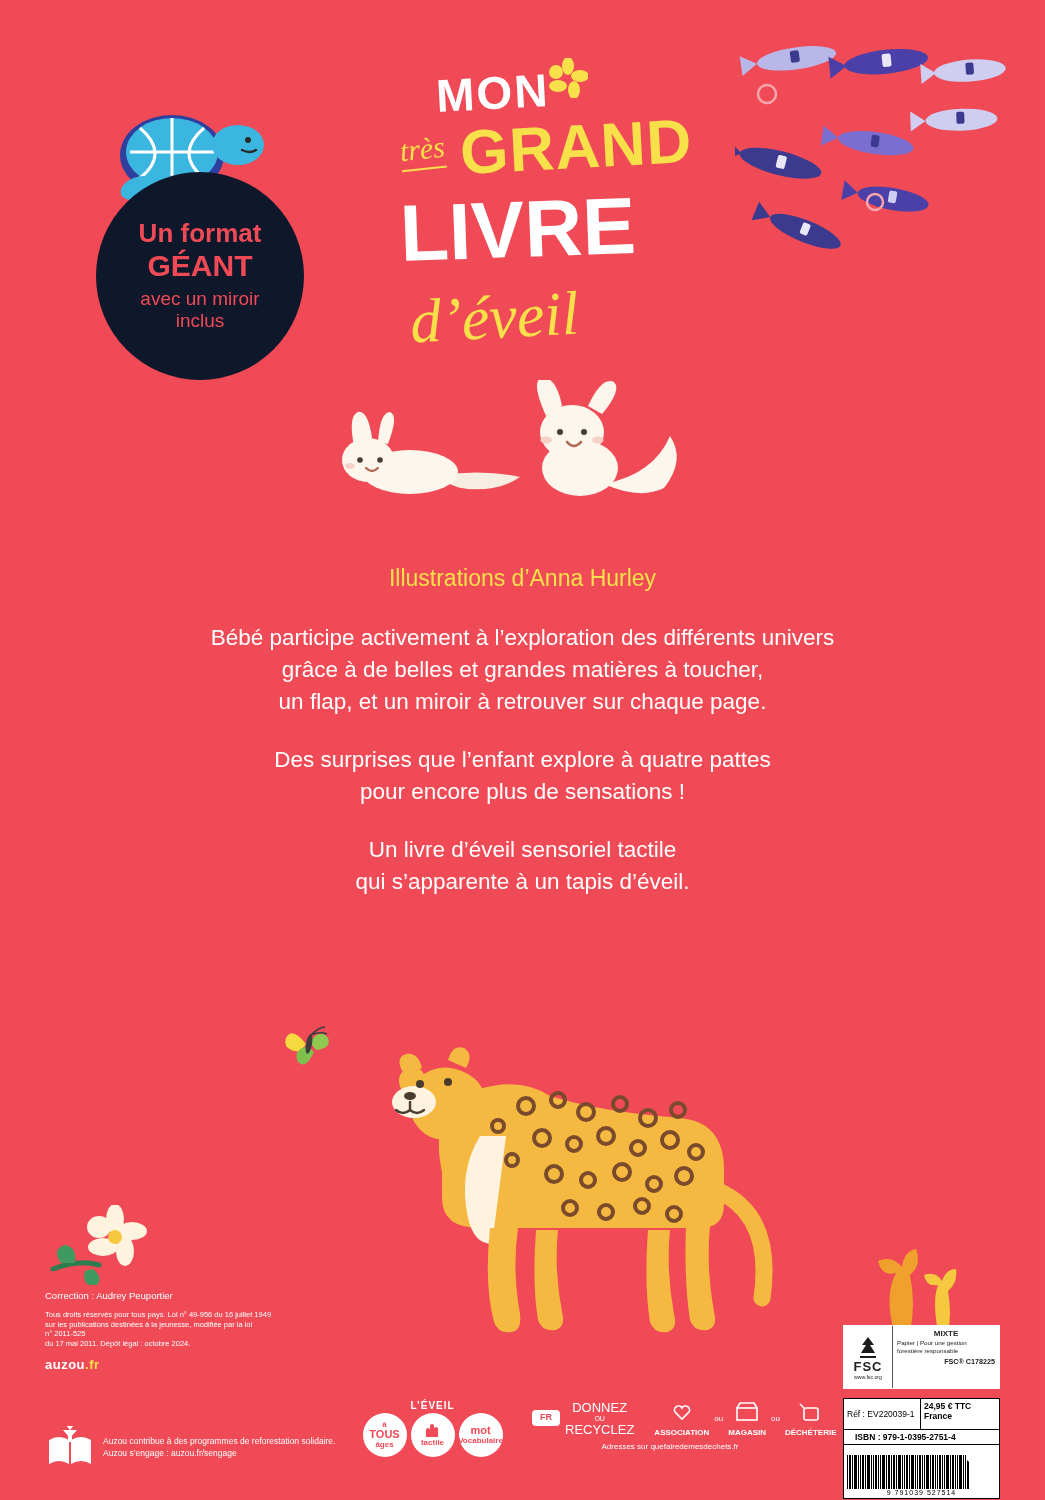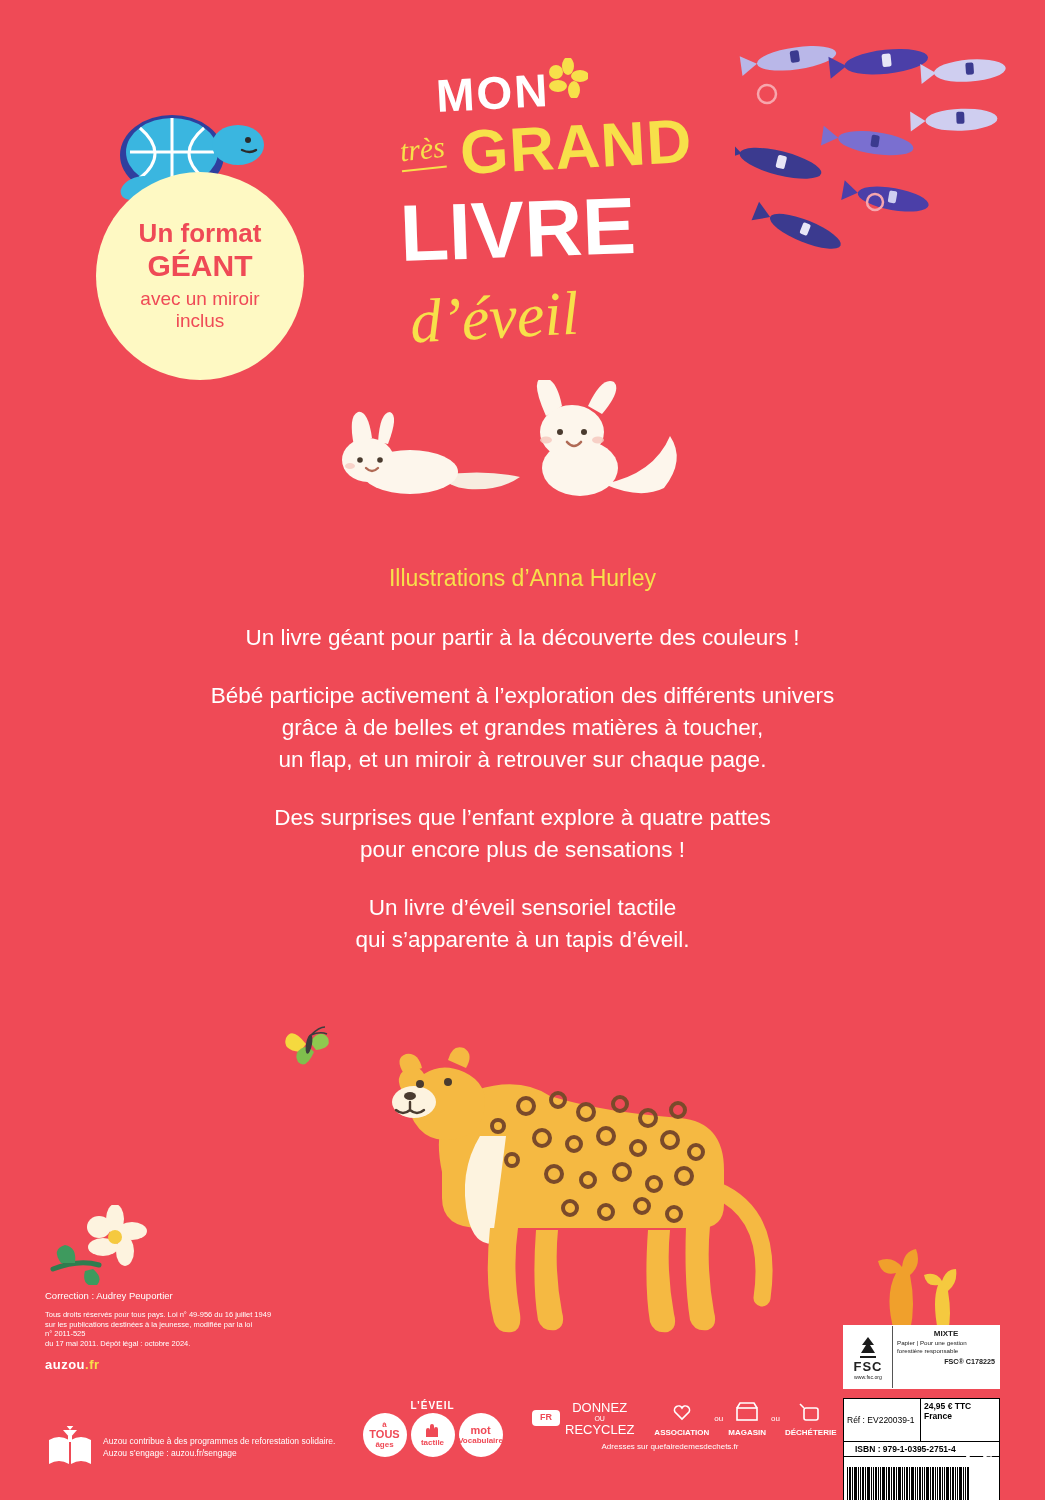--- a/index.html
+++ b/index.html
@@ -52,21 +52,21 @@
   }
   .flower-star{
     position:absolute;left:158px;top:-12px;
     width:40px;height:40px;
   }
 
   
   #badge{
     left:96px;top:172px;width:208px;height:208px;
     border-radius:50%;
-    background:#fef9c3;
+    background:#0f172a;
     display:flex;flex-direction:column;align-items:center;justify-content:center;
     text-align:center;
     box-sizing:border-box;
     padding:10px;
   }
   #badge .l1{color:#ef4a56;font-size:26px;font-weight:bold;line-height:1.15;}
   #badge .l2{color:#ef4a56;font-size:30px;font-weight:bold;line-height:1.1;margin-bottom:6px;}
   #badge .l3{color:#ef4a56;font-size:19px;line-height:1.2;}
   #turtle{left:110px;top:100px;width:170px;height:110px;}
 
@@ -153,21 +153,21 @@
   #fsc .right .mx{font-size:8px;font-weight:bold;text-align:center;}
   #fsc .right .code{font-size:7.2px;font-weight:bold;text-align:right;margin-top:2px;}
 
   
   #pricebox{
     left:843px;top:1398px;width:155px;
     background:#ffffff;color:#000;border:1px solid #000;
     font-size:8.5px;
   }
   #pricebox .row1{display:flex;border-bottom:1px solid #000;}
-  #pricebox .row1 .c1{flex:1;padding:16px 3px;border-right:1px solid #000;}
+  #pricebox .row1 .c1{flex:1;padding:10px 3px;border-right:1px solid #000;}
   #pricebox .row1 .c2{width:72px;padding:2px 3px;font-weight:bold;}
   #pricebox .row2{padding:2px 11px;font-weight:bold;border-bottom:1px solid #000;}
   #barcode{height:42px;display:flex;align-items:flex-end;padding:2px 3px 0 3px;gap:1px;}
   #barcode i{display:block;background:#000;width:1px;height:34px;}
   #bcnum{font-size:7px;text-align:center;letter-spacing:1px;padding-bottom:2px;}
   #ce{
     left:965px;top:1443px;color:#ffffff;font-size:22px;font-weight:bold;
     font-family:"Liberation Serif", serif;
   }
 </style>
@@ -280,21 +280,20 @@
     <circle cx="64" cy="52" r="3" fill="#4a3b2f"></circle>
     <path d="M47 62 q7 8 14 0" stroke="#b06a55" stroke-width="2.6" fill="none" stroke-linecap="round"></path>
     <ellipse cx="26" cy="60" rx="6" ry="3.5" fill="#f6c9c0" opacity="0.85"></ellipse>
     <ellipse cx="78" cy="60" rx="6" ry="3.5" fill="#f6c9c0" opacity="0.85"></ellipse>
   </g>
 </svg>
 
 <div class="abs" id="illus-credit">Illustrations d’Anna Hurley</div>
 
 <div class="abs" id="blurb">
-  <p style="white-space:pre-line">Un livre géant pour partir à la découverte des couleurs !</p>
   <p style="white-space:pre-line">Bébé participe activement à l’exploration des différents univers
 grâce à de belles et grandes matières à toucher,
 un flap, et un miroir à retrouver sur chaque page.</p>
   <p style="white-space:pre-line">Des surprises que l’enfant explore à quatre pattes
 pour encore plus de sensations !</p>
   <p style="white-space:pre-line">Un livre d’éveil sensoriel tactile
 qui s’apparente à un tapis d’éveil.</p>
 </div>
 
 <svg class="abs" id="butterfly" viewBox="0 0 60 50">

